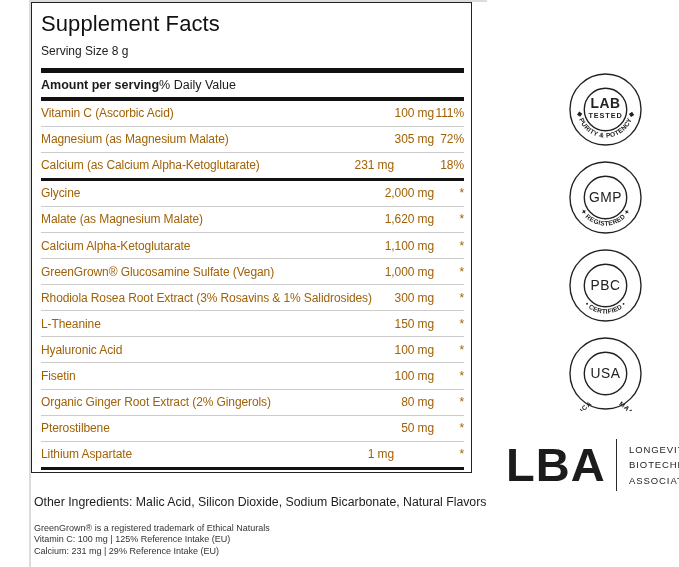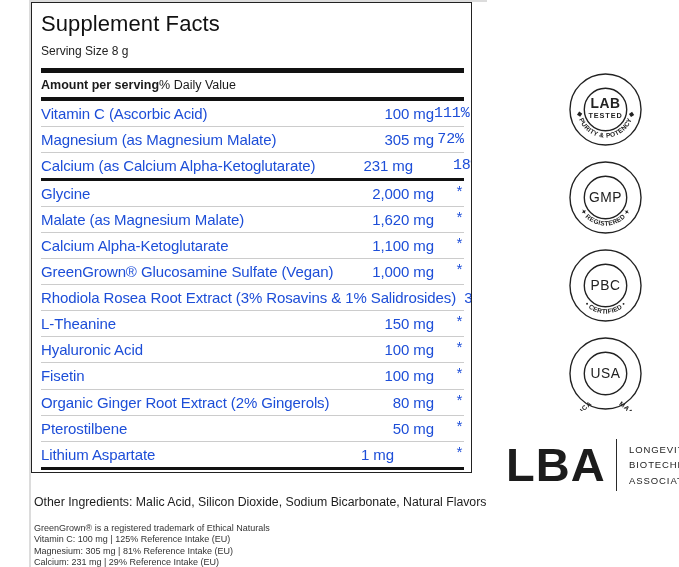--- a/index.html
+++ b/index.html
@@ -14,26 +14,26 @@
   .title{margin:8px 0 0 0;font-size:22px;font-weight:500;letter-spacing:.1px;color:#111;}
   .serving{margin-top:7px;font-size:12px;color:#222;}
   .bar{background:#111;}
   .bar-1{height:5px;margin-top:10px;}
   .bar-2{height:3.5px;}
   .bar-3{height:3px;}
   .bar-4{height:3px;}
   .head-row{display:flex;align-items:center;height:24px;font-size:12.5px;}
   .head-left{font-weight:700;}
   .head-right{font-weight:400;}
-  .row{display:flex;align-items:center;height:25.1px;font-size:15px;letter-spacing:-.1px;
-       color:#1d4ed8;border-bottom:1px solid #ccc;}
+  .row{display:flex;align-items:center;height:25.1px;font-size:12px;letter-spacing:-.1px;
+       color:#a16207;border-bottom:1px solid #ccc;}
   .rows-group .row:last-child{border-bottom:none;gap:40px;}
   .row .name{white-space:nowrap;padding-right:8px;}
   .row .amt{margin-left:auto;white-space:nowrap;}
-  .row .dv{width:30px;text-align:right;white-space:nowrap;font-family:Liberation Mono, monospace;}
+  .row .dv{width:30px;text-align:right;white-space:nowrap;}
   .footnote{padding-top:5px;font-size:9.5px;color:#111;}
 
   .other-ing{position:absolute;left:5px;top:495px;width:460px;font-size:12.3px;color:#1d1d1d;}
   .fine{position:absolute;left:5px;top:523px;font-size:9px;line-height:11.4px;color:#333;}
 
   
   #badges svg{position:absolute;}
 
   
   .logo{position:absolute;left:477px;top:439px;display:flex;align-items:center;}
@@ -134,21 +134,20 @@
       </div>
     <div class="bar bar-4"></div>
     <div class="footnote">*Daily value not established</div>
   </section>
 
   <div class="other-ing">Other Ingredients: Malic Acid, Silicon Dioxide, Sodium Bicarbonate, Natural Flavors</div>
 
   <div class="fine">
     <div>GreenGrown® is a registered trademark of Ethical Naturals</div>
     <div>Vitamin C: 100 mg | 125% Reference Intake (EU)</div>
-    <div>Magnesium: 305 mg | 81% Reference Intake (EU)</div>
     <div>Calcium: 231 mg | 29% Reference Intake (EU)</div>
   </div>
 
   <div id="badges">
       <svg width="75" height="75" viewBox="0 0 76 76" style="left: 539px; top: 72px;">
         <defs>
           <path id="bp-ring-0" d="M 38 66.5 A 28.5 28.5 0 1 1 37.9 66.5" fill="none"></path>
           <path id="bp-bot-0" d="M 9.5 38 A 28.5 28.5 0 0 0 66.5 38" fill="none"></path>
         </defs>
         <circle cx="38" cy="38" r="36" fill="none" stroke="#222222" stroke-width="1.4"></circle>

